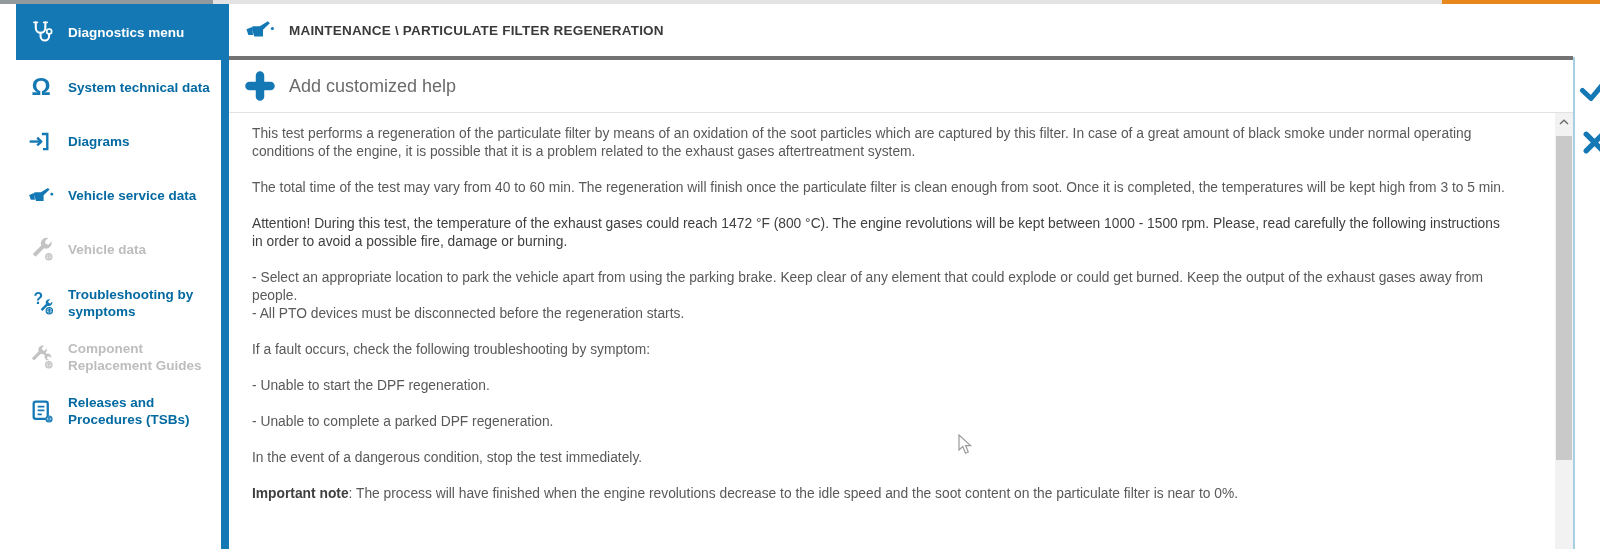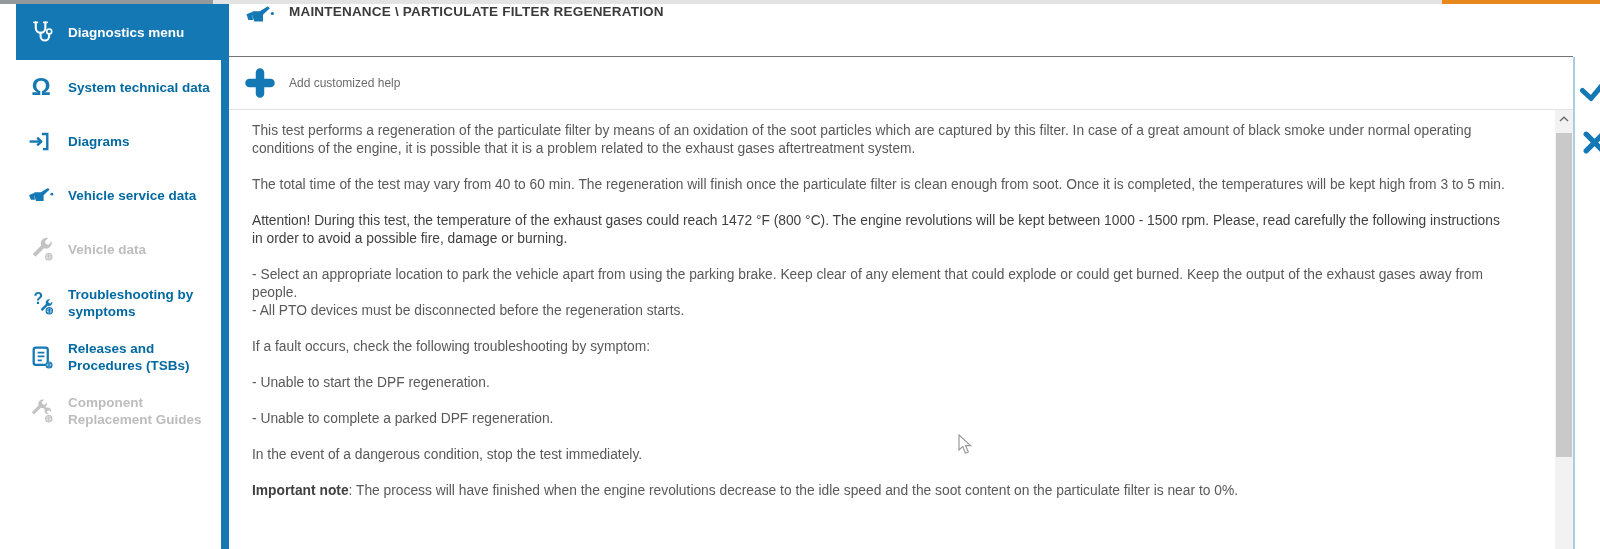--- a/index.html
+++ b/index.html
@@ -24,27 +24,27 @@
   .side-item .lbl{margin-left:10px;font-weight:bold;font-size:13.5px;line-height:17px;color:#0369a1;white-space:pre-line;}
   .side-item.active{height:56px;background:#1478b5;}
   .side-item.active .lbl{color:#ffffff;}
   .side-item.active .ic{color:#ffffff;}
   .side-item.disabled .lbl{color:#bdbdbd;}
   .side-item.disabled .ic{color:#c3c3c3;}
   .icon-text{font-size:24px;font-weight:bold;line-height:24px;}
 
   
   .main-col{flex:1;min-width:0;display:flex;flex-direction:column;background:#fff;}
-  .main-header{height:52px;flex-shrink:0;border-bottom:1px solid #737373;display:flex;align-items:flex-start;padding-left:15px;}
+  .main-header{height:52px;flex-shrink:0;border-bottom:4px solid #737373;display:flex;align-items:center;padding-left:15px;}
   .main-header .hd-ic{color:#1478b5;display:flex;align-items:center;margin-right:13px;}
   .main-header .title{font-weight:bold;font-size:13.5px;color:#3a3a3a;letter-spacing:.2px;}
 
   .toolbar-row{height:52px;flex-shrink:0;border-bottom:1px solid #e2e2e2;display:flex;align-items:center;padding-left:16px;cursor:pointer;}
   .plus-ic{display:flex;align-items:center;color:#1478b5;}
-  .add-lbl{margin-left:14px;font-size:12px;color:#6b6b6b;}
+  .add-lbl{margin-left:14px;font-size:18px;color:#6b6b6b;}
 
   .text-row{flex:1;display:flex;min-height:0;}
   .content{flex:1;padding:12px 46px 0 23px;overflow:hidden;}
   .content p{margin:0 0 18px 0;font-size:13.8px;line-height:18px;color:#595959;white-space:pre-line;max-width:1258px;}
   .content p.b{font-weight:normal;color:#3f3f3f;}
   .content p strong{color:#3f3f3f;}
 
   
   .scrollbar{width:18px;flex-shrink:0;background:#f2f2f2;position:relative;}
   .sb-arrow{height:18px;display:flex;align-items:center;justify-content:center;cursor:pointer;}
@@ -127,50 +127,50 @@
               <g transform="translate(8.5 7.5) scale(0.62)">
                 <path fill="currentColor" d="M21.6 4.9a5.2 5.2 0 0 1-6.8 6.4L7 19.1l-2.6-2.6 7.8-7.8a5.2 5.2 0 0 1 6.4-6.8l-2.9 2.9.7 2.6 2.6.7z"></path>
               </g>
               <circle cx="19.2" cy="19.2" r="3.1" fill="#fff"></circle>
               <circle cx="19.2" cy="19.2" r="2.9" fill="none" stroke="currentColor" stroke-width="1.1"></circle>
               <path d="M16.3 19.2h5.8M19.2 16.3v5.8M17.2 17.4c1.2.9 2.8.9 4 0M17.2 21c1.2-.9 2.8-.9 4 0" stroke="currentColor" stroke-width="0.9" fill="none"></path>
             </svg>
           </span>
           <span class="lbl">Troubleshooting by
 symptoms</span>
-        </div>
-        <div class="side-item">
-          <span class="ic">
-            <svg width="25" height="25" viewBox="0 0 24 24">
-              <rect x="4.5" y="2.5" width="13.5" height="16.5" rx="2" fill="none" stroke="currentColor" stroke-width="2.2"></rect>
-              <path d="M8.3 7.3h6.5M8.3 11h6.5M8.3 14.7h4" stroke="currentColor" stroke-width="1.7" fill="none"></path>
-              <circle cx="19.2" cy="19.2" r="3.1" fill="#fff"></circle>
-              <circle cx="19.2" cy="19.2" r="2.9" fill="none" stroke="currentColor" stroke-width="1.1"></circle>
-              <path d="M16.3 19.2h5.8M19.2 16.3v5.8M17.2 17.4c1.2.9 2.8.9 4 0M17.2 21c1.2-.9 2.8-.9 4 0" stroke="currentColor" stroke-width="0.9" fill="none"></path>
-            </svg>
-          </span>
-          <span class="lbl">Releases and
-Procedures (TSBs)</span>
         </div>
         <div class="side-item disabled">
           <span class="ic">
             <svg width="26" height="26" viewBox="0 0 24 24">
               <g transform="scale(0.8)">
                 <path fill="currentColor" d="M21.6 4.9a5.2 5.2 0 0 1-6.8 6.4L7 19.1l-2.6-2.6 7.8-7.8a5.2 5.2 0 0 1 6.4-6.8l-2.9 2.9.7 2.6 2.6.7z"></path>
               </g>
               <g transform="translate(22.5 1.5) rotate(90) scale(0.62)">
                 <path fill="currentColor" d="M21.6 4.9a5.2 5.2 0 0 1-6.8 6.4L7 19.1l-2.6-2.6 7.8-7.8a5.2 5.2 0 0 1 6.4-6.8l-2.9 2.9.7 2.6 2.6.7z"></path>
               </g>
               <circle cx="19.2" cy="19.2" r="3.1" fill="#fff"></circle>
               <circle cx="19.2" cy="19.2" r="2.9" fill="none" stroke="currentColor" stroke-width="1.1"></circle>
               <path d="M16.3 19.2h5.8M19.2 16.3v5.8M17.2 17.4c1.2.9 2.8.9 4 0M17.2 21c1.2-.9 2.8-.9 4 0" stroke="currentColor" stroke-width="0.9" fill="none"></path>
             </svg>
           </span>
           <span class="lbl">Component
 Replacement Guides</span>
+        </div>
+        <div class="side-item">
+          <span class="ic">
+            <svg width="25" height="25" viewBox="0 0 24 24">
+              <rect x="4.5" y="2.5" width="13.5" height="16.5" rx="2" fill="none" stroke="currentColor" stroke-width="2.2"></rect>
+              <path d="M8.3 7.3h6.5M8.3 11h6.5M8.3 14.7h4" stroke="currentColor" stroke-width="1.7" fill="none"></path>
+              <circle cx="19.2" cy="19.2" r="3.1" fill="#fff"></circle>
+              <circle cx="19.2" cy="19.2" r="2.9" fill="none" stroke="currentColor" stroke-width="1.1"></circle>
+              <path d="M16.3 19.2h5.8M19.2 16.3v5.8M17.2 17.4c1.2.9 2.8.9 4 0M17.2 21c1.2-.9 2.8-.9 4 0" stroke="currentColor" stroke-width="0.9" fill="none"></path>
+            </svg>
+          </span>
+          <span class="lbl">Releases and
+Procedures (TSBs)</span>
         </div>
       </div>
   </nav>
 
   <div class="main-col">
     <div class="main-header">
       <span class="hd-ic">
           <svg width="32" height="22" viewBox="0 0 30 20" fill="currentColor">
             <path d="M8 6.5h6.8l7.6-4.6 1.8 1.8-6.4 6.1V16H9.6L7.4 9z"></path>
             <path d="M7.6 7.2L2.3 9.4l1.8 5.2h4.4z"></path>

